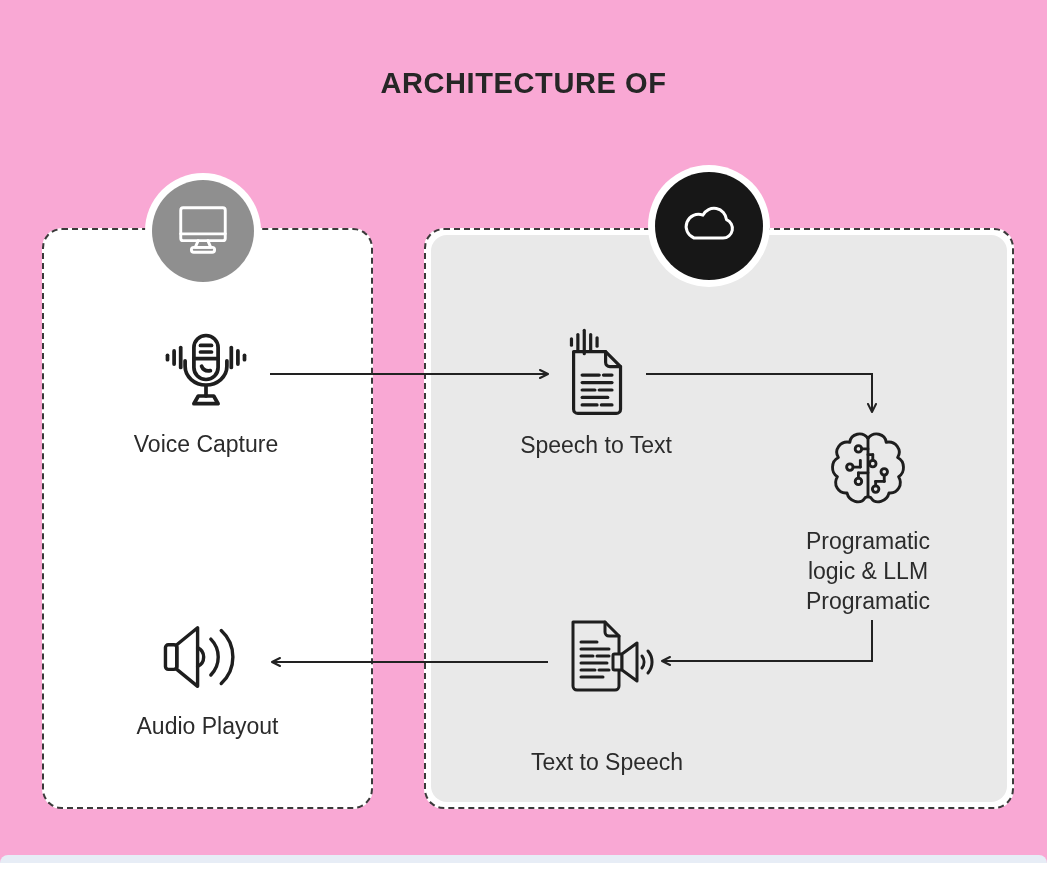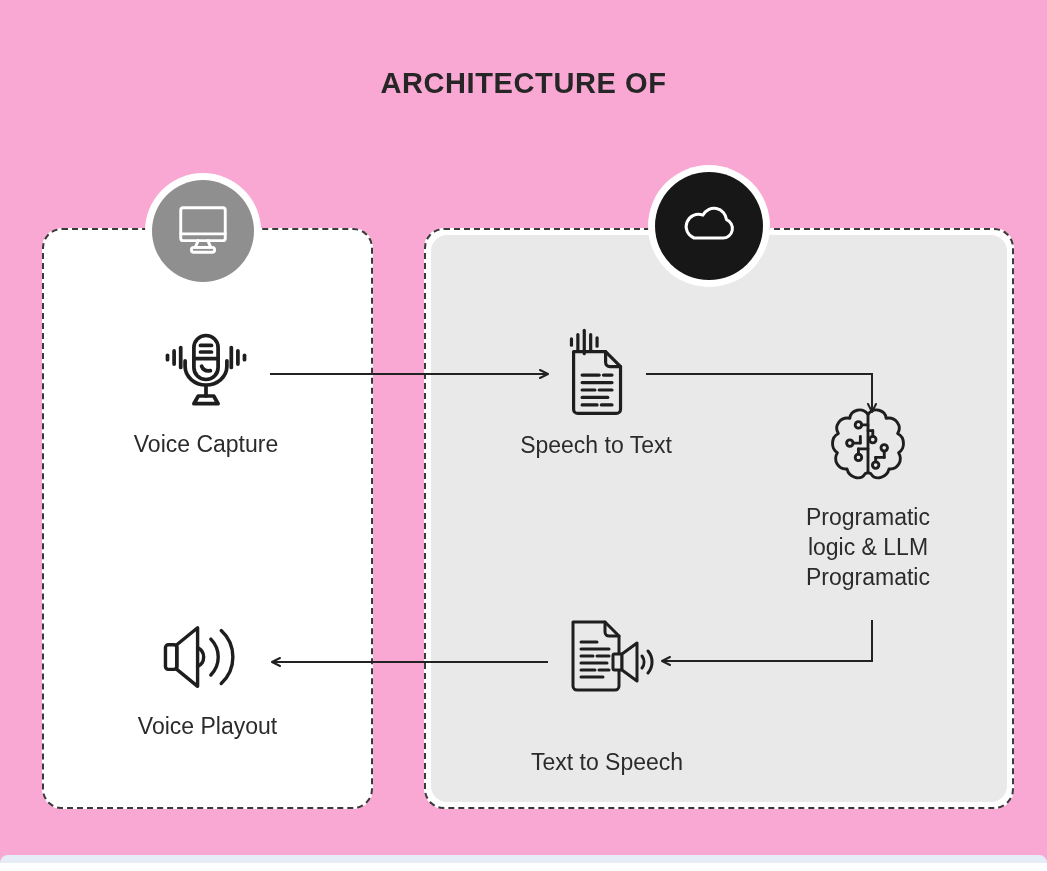--- a/index.html
+++ b/index.html
@@ -119,21 +119,21 @@
         <line x1="32" y1="58" x2="44" y2="58"></line>
           <line x1="48" y1="58" x2="60" y2="58"></line>
         <line x1="32" y1="65" x2="56" y2="65"></line>
         <line x1="32" y1="72" x2="46" y2="72"></line>
           <line x1="50" y1="72" x2="60" y2="72"></line>
       </svg>
     </span>
     <span class="label" style="margin-top:6px;">Speech to Text</span>
   </div>
 
-  <div class="node" style="left:788px;top:402px;width:160px;">
+  <div class="node" style="left:788px;top:426px;width:160px;">
     <span class="icon">
       <svg width="86" height="86" viewBox="0 0 90 90" fill="none" stroke="#1e1e1e" stroke-width="3" stroke-linecap="round" stroke-linejoin="round">
         <path d="M45 13 C39 5 27 8 26 17 C16 15 9 25 14 33 C6 37 6 49 13 53 C8 61 14 71 23 70 C25 79 37 83 42 75 L45 74"></path>
         <path d="M45 13 C51 5 63 8 64 17 C74 15 81 25 76 33 C84 37 84 49 77 53 C82 61 76 71 67 70 C65 79 53 83 48 75 L45 74"></path>
         <line x1="45" y1="12" x2="45" y2="74"></line>
         <circle cx="35" cy="24" r="3.4"></circle>
           <line x1="38.4" y1="24" x2="45" y2="24"></line>
         <circle cx="26" cy="43" r="3.4"></circle>
           <line x1="29.4" y1="43" x2="37" y2="43"></line>
           <line x1="37" y1="43" x2="37" y2="36"></line>
@@ -182,17 +182,17 @@
   <div class="node" style="left:150px;top:616px;width:115px;">
     <span class="icon">
       <svg width="104" height="84" viewBox="0 0 110 88" fill="none" stroke="#1e1e1e" stroke-width="3.6" stroke-linecap="round" stroke-linejoin="round">
         <rect x="10" y="30" width="12" height="26" rx="3"></rect>
         <path d="M22 30 L44 12 V74 L22 56 z"></path>
         <path d="M44 33 a11 11 0 0 1 0 20"></path>
         <path d="M58 24 a27 27 0 0 1 0 38"></path>
         <path d="M69 15 a38 38 0 0 1 0 56"></path>
       </svg>
     </span>
-    <span class="label" style="margin-top:7px;">Voice Playout</span>
+    <span class="label" style="margin-top:7px;">Audio Playout</span>
   </div>
 
   <div class="footer-bar"></div>
 </div>
 
 </body></html>

